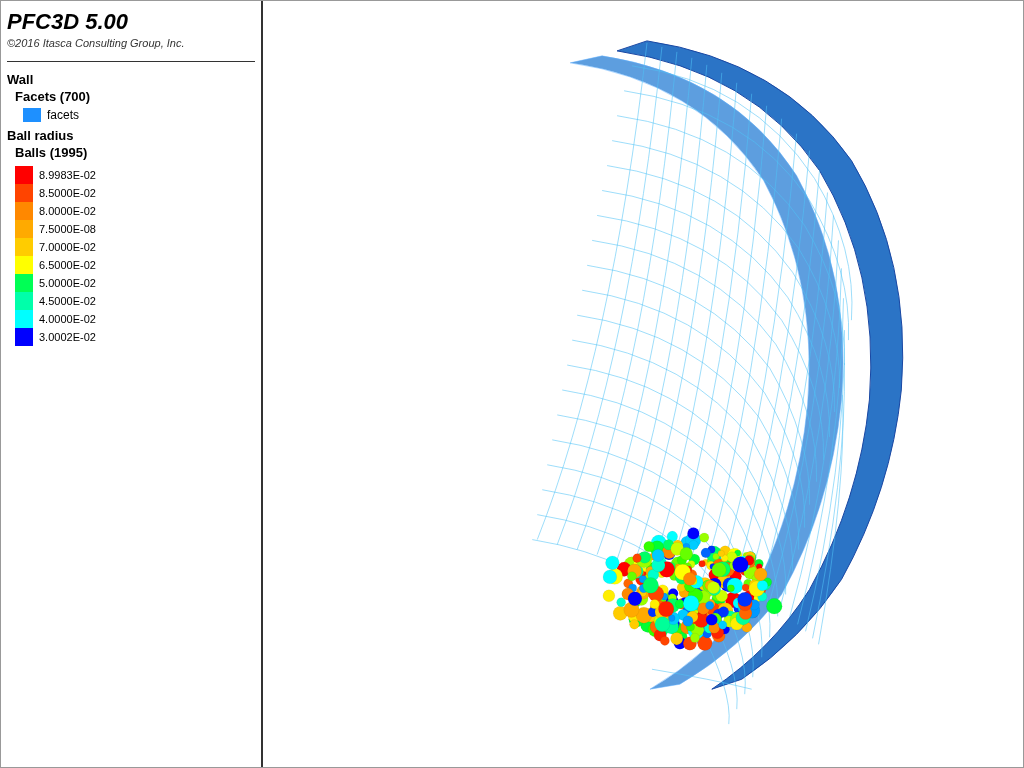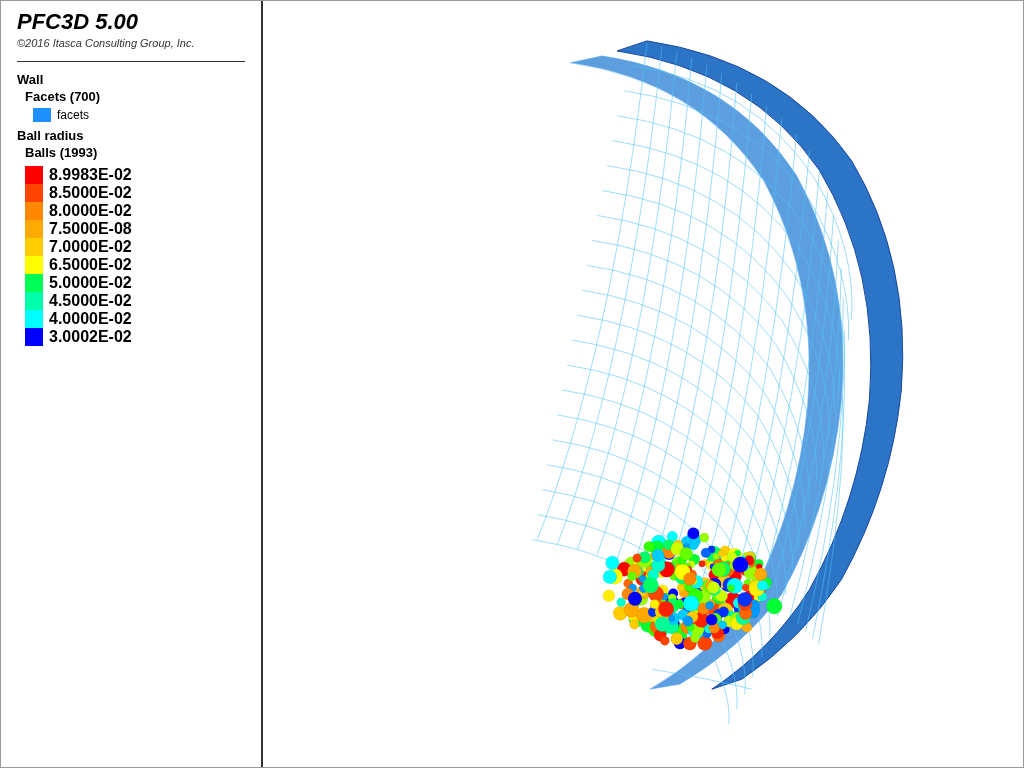--- a/index.html
+++ b/index.html
@@ -12,21 +12,21 @@
       border: 1px solid #999;
       overflow: hidden;
     }
 
     
     #left-panel {
       width: 262px;
       min-width: 262px;
       height: 100%;
       border-right: 2px solid #333;
-      padding: 8px 16px;
+      padding: 8px 6px;
       display: flex;
       flex-direction: column;
       gap: 2px;
     }
 
     .app-title {
       font-size: 22px;
       font-weight: bold;
       font-style: italic;
       color: black;
@@ -95,24 +95,23 @@
       height: 18px;
     }
 
     .color-bar {
       width: 18px;
       height: 18px;
       display: inline-block;
     }
 
     .scale-label {
-      font-size: 16px;
+      font-size: 11px;
       color: black;
       margin-left: 6px;
-      font-weight: bold;
     }
 
     
     #right-panel {
       flex: 1;
       height: 100%;
       position: relative;
       background: white;
       overflow: hidden;
     }
@@ -132,21 +131,21 @@
 
   <div class="section-title">Wall</div>
   <div class="subsection-title">Facets (700)</div>
 
   <div class="legend-item">
     <span class="legend-color-box" style="background:#1E90FF;"></span>
     <span class="legend-label">facets</span>
   </div>
 
   <div class="section-title">Ball radius</div>
-  <div class="subsection-title">Balls (1993)</div>
+  <div class="subsection-title">Balls (1995)</div>
 
   <div class="color-scale" id="color-scale-container">
 
   <div class="color-scale-row">
         <span class="color-bar" style="background: rgb(255, 0, 0);"></span>
         <span class="scale-label">8.9983E-02</span>
       </div>
       <div class="color-scale-row">
         <span class="color-bar" style="background: rgb(255, 68, 0);"></span>
         <span class="scale-label">8.5000E-02</span>

